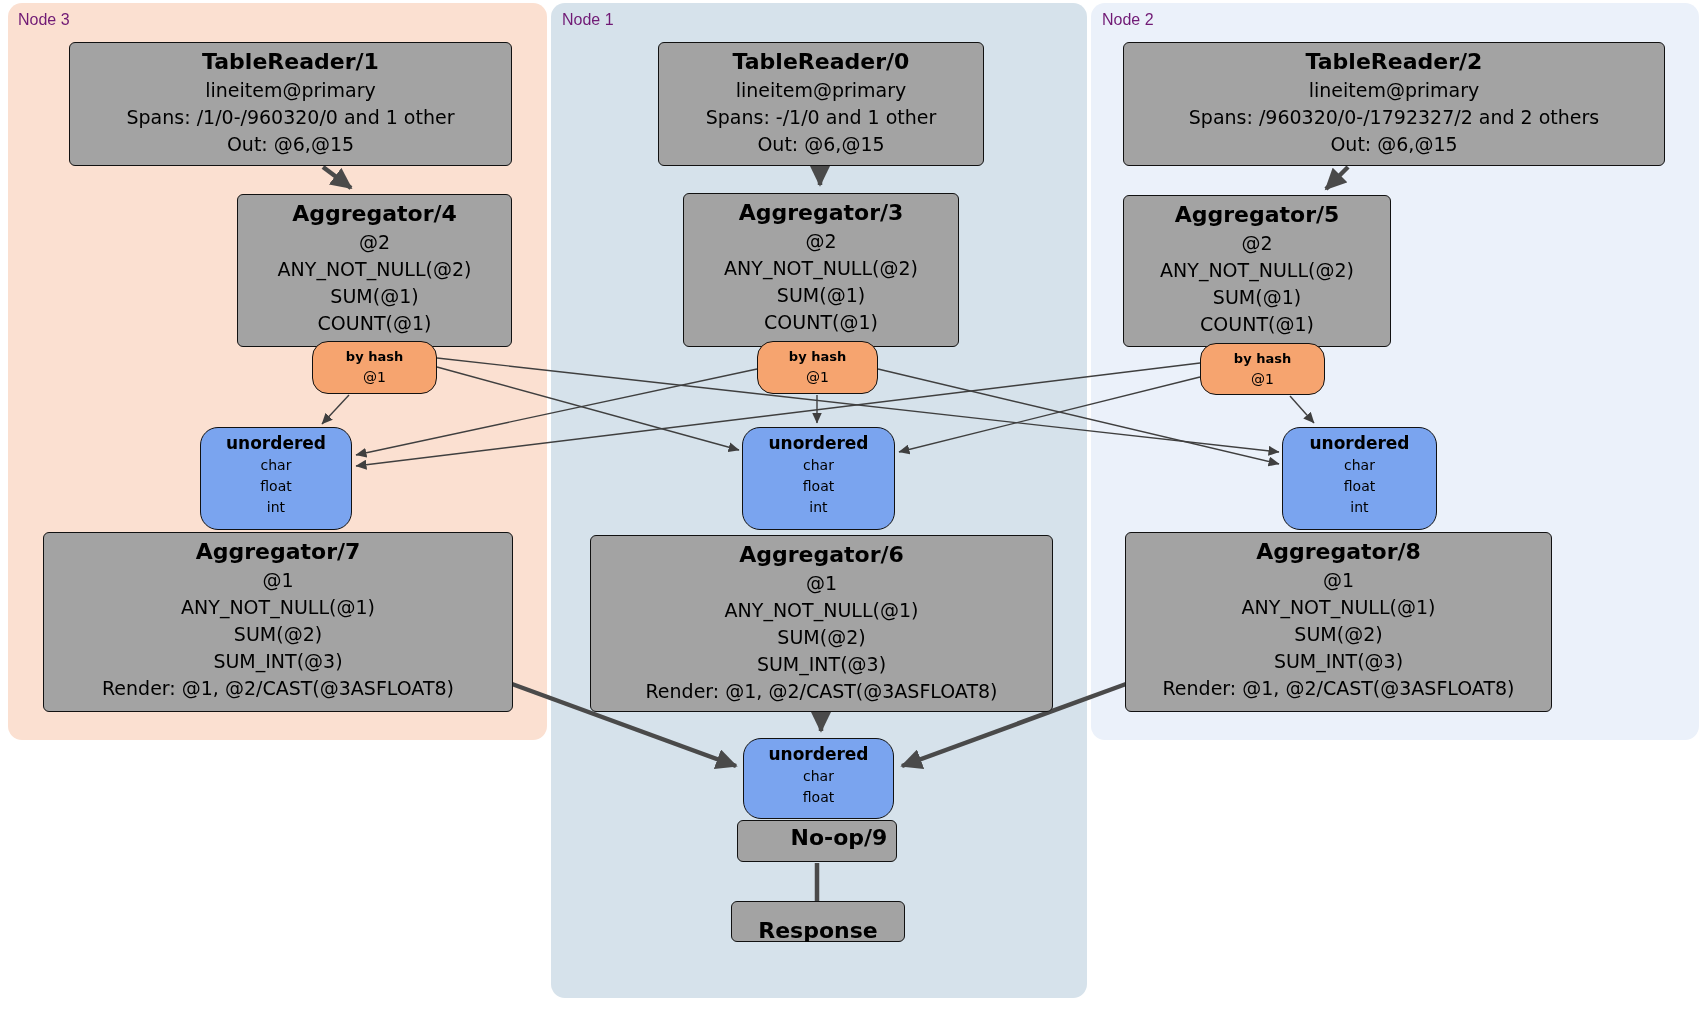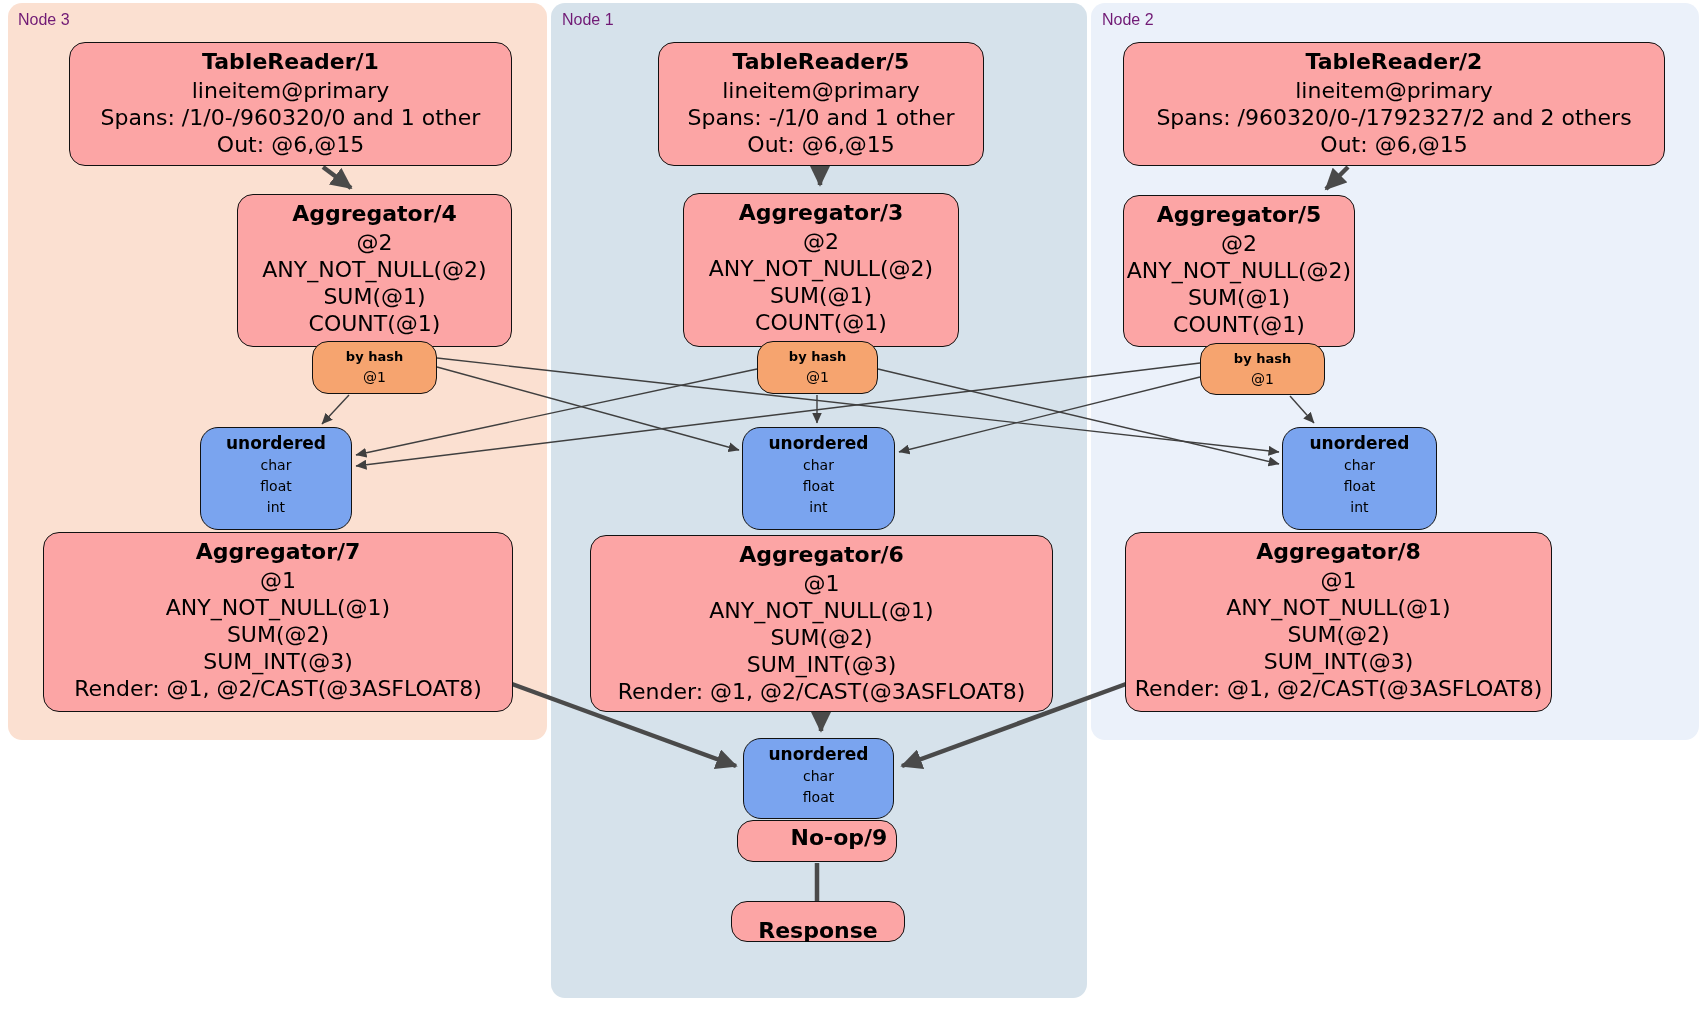--- a/index.html
+++ b/index.html
@@ -12,25 +12,25 @@
   .bg-node3{background:#fbe0d1;}
   .bg-node1{background:#d6e2eb;}
   .bg-node2{background:#ebf1fa;}
   .nodelabel{
     position:absolute;z-index:1;font-size:16px;line-height:20px;color:#701a75;
     font-family:"Liberation Sans","DejaVu Sans",sans-serif;
   }
   .edges{position:absolute;left:0;top:0;z-index:2;}
   .box{
     position:absolute;z-index:3;box-sizing:border-box;text-align:center;
-    background:#fca5a5;border:1.6px solid #111;border-radius:16px;
+    background:#a3a3a3;border:1.6px solid #111;border-radius:6px;
     padding-top:4px;
   }
   .bt{font-weight:bold;font-size:22px;line-height:30px;white-space:nowrap;}
-  .bl{font-size:22px;line-height:27px;white-space:nowrap;}
+  .bl{font-size:19px;line-height:27px;white-space:nowrap;}
   .router{
     background:#f6a46f;border-radius:16px;z-index:4;padding-top:3px;
   }
   .router .bt{font-size:13px;line-height:23px;}
   .router .bl{font-size:14px;line-height:19px;}
   .sync{
     background:#7aa4ef;border-radius:18px;z-index:4;padding-top:4px;
   }
   .sync .bt{font-size:17px;line-height:23px;}
   .sync .bl{font-size:14px;line-height:21px;}
@@ -112,21 +112,21 @@
   <div class="box" style="left:43px;top:532px;width:470px;height:180px;">
     <div class="bt">Aggregator/7</div>
     <div class="bl">@1</div>
     <div class="bl">ANY_NOT_NULL(@1)</div>
     <div class="bl">SUM(@2)</div>
     <div class="bl">SUM_INT(@3)</div>
     <div class="bl">Render: @1, @2/CAST(@3ASFLOAT8)</div>
   </div>
 
   <div class="box" style="left:658px;top:42px;width:326px;height:124px;">
-    <div class="bt">TableReader/5</div>
+    <div class="bt">TableReader/0</div>
     <div class="bl">lineitem@primary</div>
     <div class="bl">Spans: -/1/0 and 1 other</div>
     <div class="bl">Out: @6,@15</div>
   </div>
 
   <div class="box" style="left:683px;top:193px;width:276px;height:154px;">
     <div class="bt">Aggregator/3</div>
     <div class="bl">@2</div>
     <div class="bl">ANY_NOT_NULL(@2)</div>
     <div class="bl">SUM(@1)</div>
@@ -154,21 +154,21 @@
     <div class="bl">Render: @1, @2/CAST(@3ASFLOAT8)</div>
   </div>
 
   <div class="box" style="left:1123px;top:42px;width:542px;height:124px;">
     <div class="bt">TableReader/2</div>
     <div class="bl">lineitem@primary</div>
     <div class="bl">Spans: /960320/0-/1792327/2 and 2 others</div>
     <div class="bl">Out: @6,@15</div>
   </div>
 
-  <div class="box" style="left:1123px;top:195px;width:232px;height:152px;">
+  <div class="box" style="left:1123px;top:195px;width:268px;height:152px;">
     <div class="bt">Aggregator/5</div>
     <div class="bl">@2</div>
     <div class="bl">ANY_NOT_NULL(@2)</div>
     <div class="bl">SUM(@1)</div>
     <div class="bl">COUNT(@1)</div>
   </div>
 
   <div class="box router" style="left:1200px;top:343px;width:125px;height:52px;">
     <div class="bt">by hash</div>
     <div class="bl">@1</div>

